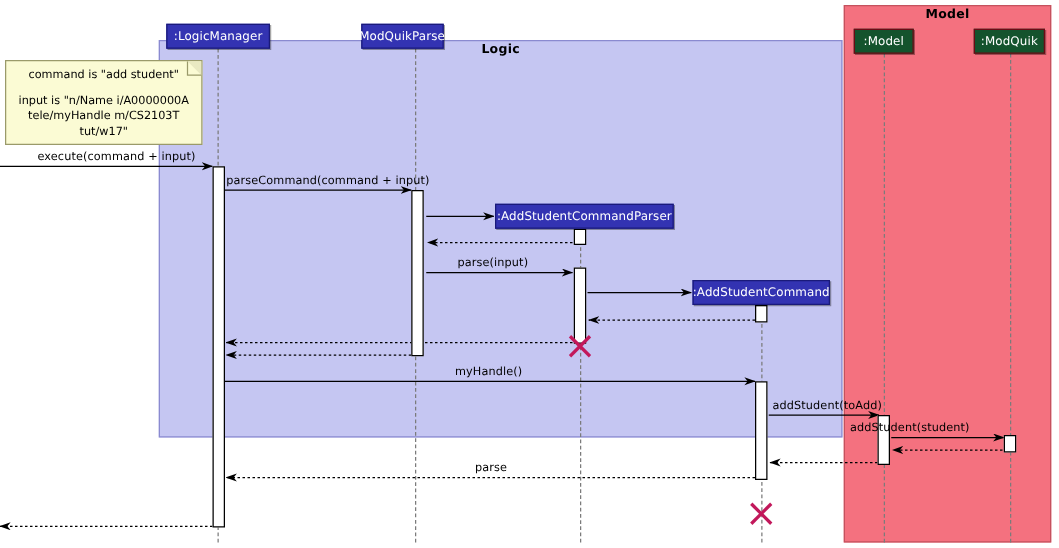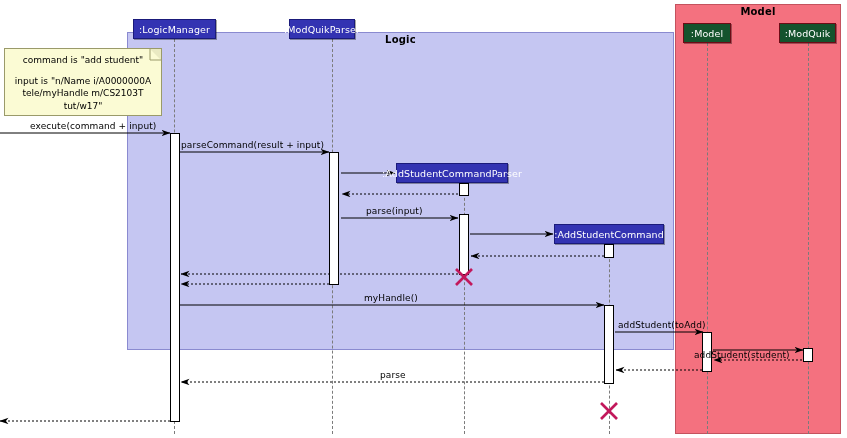--- a/index.html
+++ b/index.html
@@ -200,33 +200,33 @@
         <g>
           <line x1="601" y1="403" x2="617" y2="419" stroke="#c2185b" stroke-width="2.6"></line>
           <line x1="617" y1="403" x2="601" y2="419" stroke="#c2185b" stroke-width="2.6"></line>
         </g>
       </g>
   </svg>
 
   <div id="participants-layer">
       <div class="participant blue" style="left: 133px; top: 19px; width: 83px; height: 20px;">:LogicManager</div>
       <div class="participant blue" style="left: 289px; top: 19px; width: 66px; height: 20px;">:ModQuikParser</div>
-      <div class="participant blue" style="left: 396px; top: 163px; width: 112px; height: 20px;">:AddStudentCommandParser</div>
+      <div class="participant blue" style="left: 396px; top: 163px; width: 143px; height: 20px;">:AddStudentCommandParser</div>
       <div class="participant blue" style="left: 554px; top: 224px; width: 110px; height: 20px;">:AddStudentCommand</div>
       <div class="participant red" style="left: 683px; top: 23px; width: 48px; height: 20px;">:Model</div>
       <div class="participant red" style="left: 779px; top: 23px; width: 57px; height: 20px;">:ModQuik</div>
     </div>
 
   <div id="labels-layer">
       <div class="msg-label" style="left: 30px; top: 121px;">execute(command + input)</div>
-      <div class="msg-label" style="left: 181px; top: 140px;">parseCommand(result + input)</div>
+      <div class="msg-label" style="left: 181px; top: 140px;">parseCommand(command + input)</div>
       <div class="msg-label" style="left: 366px; top: 206px;">parse(input)</div>
       <div class="msg-label" style="left: 364px; top: 293px;">myHandle()</div>
       <div class="msg-label" style="left: 618px; top: 320px;">addStudent(toAdd)</div>
-      <div class="msg-label" style="left: 694px; top: 338px; margin-top: 12px;">addStudent(student)</div>
+      <div class="msg-label" style="left: 680px; top: 338px;">addStudent(student)</div>
       <div class="msg-label" style="left: 380px; top: 370px;">parse</div>
     </div>
 
   <div class="note" id="command-note" style="left: 4px; top: 48px; width: 158px; height: 68px;">
     <div class="note-fold"></div>
     <svg class="note-fold-line" viewBox="0 0 16 16">
       <path d="M5,0 L5,11 L16,11" fill="none" stroke="#9a9a6a" stroke-width="1"></path>
     </svg>
     <div>command is "add student"</div>
     <div class="note-blank"></div>

